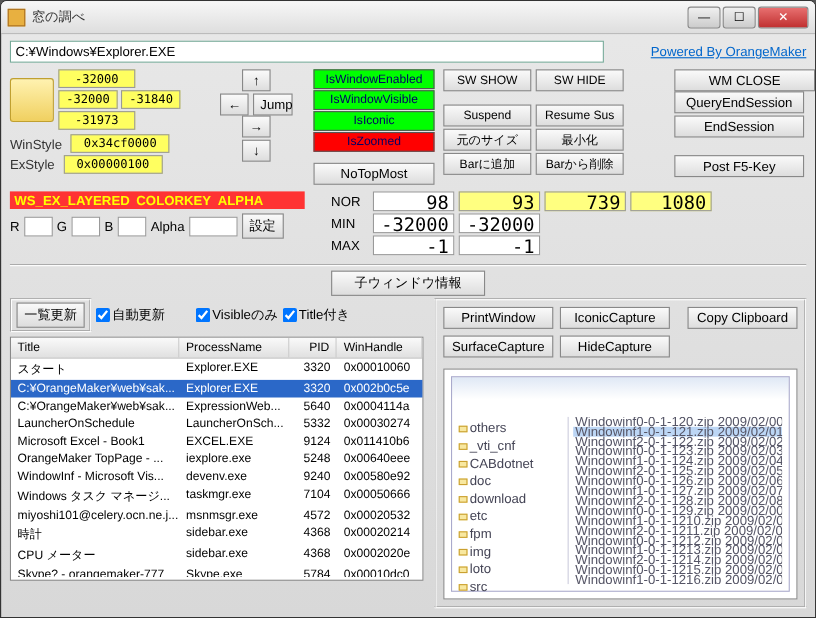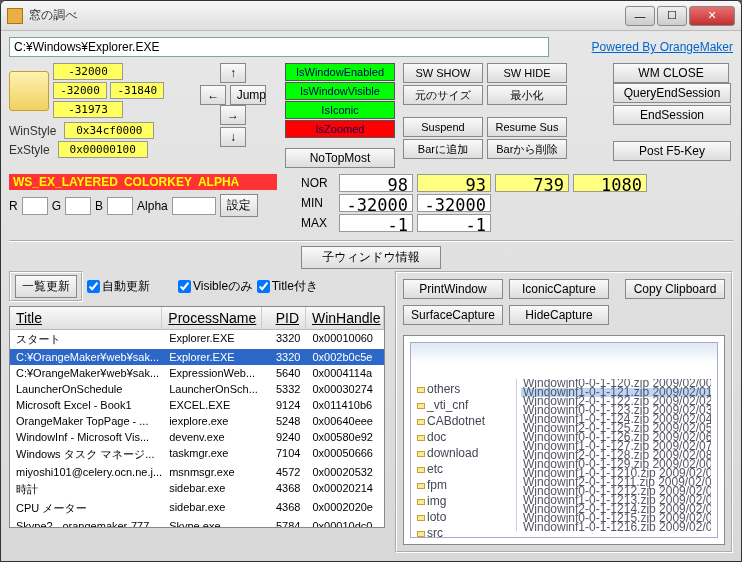--- a/index.html
+++ b/index.html
@@ -49,21 +49,21 @@
 .previewinner { position:absolute; inset:6px; border:1px solid #aac; background:linear-gradient(#dfe8f5,#fff 20px,#fff); }
 .previewlist { position:absolute; left:110px; right:6px; top:36px; bottom:6px; font-size:7px; color:#556; line-height:9px; overflow:hidden; }
 .previewlist div { white-space:nowrap; padding:0 2px; }
 .previewlist .hl { background:#bcd6f5; }
 .previewside { position:absolute; left:2px; top:36px; width:104px; bottom:6px; background:#fff; border-right:1px solid #ccd; font-size:7px; color:#445; padding:2px; }
 .previewside div { padding:1px 2px; }
 .previewside .f { background:#f8e8a0; display:inline-block; width:8px; height:6px; margin-right:2px; border:1px solid #caa030; }
 
 .listview { border: 1px solid #888; background: #fff; height: 222px; overflow: hidden; }
 .listhead { display: flex; background: linear-gradient(#fafafa,#e0e0e0); border-bottom: 1px solid #bbb; }
-.listhead div { padding: 3px 6px; border-right: 1px solid #ccc; font-size: 14px; cursor: pointer; text-decoration: underline; }
+.listhead div { padding: 3px 6px; border-right: 1px solid #ccc; font-size: 11px; cursor: pointer; }
 .listbody { overflow: auto; height: 198px; }
 .listrow { display: flex; padding: 1px 0; cursor: pointer; }
 .listrow div { padding: 1px 6px; font-size: 11px; white-space: nowrap; overflow: hidden; }
 .listrow.sel { background: #2b68c8; color: #fff; }
 .c1 { width: 154px; } .c2 { width: 100px; } .c3 { width: 44px; text-align:right; } .c4 { width: 78px; }
 
 input[type=checkbox] { vertical-align: middle; margin-right: 2px; }
 fieldset { border: 2px groove #fff; display: inline-block; padding: 2px 4px; }
 </style>
 </head>
@@ -123,36 +123,36 @@
         <div class="statusbtn green" style="margin-top:1px">IsIconic</div>
         <div class="statusbtn red" style="margin-top:1px">IsZoomed</div>
         <div style="margin-top:10px"><button class="btn" style="width:110px">NoTopMost</button></div>
       </div>
 
       <div class="midgrid" style="width:176px">
         <div class="row">
             <button class="btn">SW SHOW</button>
             <button class="btn">SW HIDE</button>
           </div>
-        <div class="row" style="margin-top:2px">
-            <button class="btn">元のサイズ</button>
-            <button class="btn">最小化</button>
-          </div>
         <div class="row" style="margin-top:12px">
             <button class="btn">Suspend</button>
             <button class="btn">Resume Sus</button>
           </div>
         <div class="row" style="margin-top:2px">
+            <button class="btn">元のサイズ</button>
+            <button class="btn">最小化</button>
+          </div>
+        <div class="row" style="margin-top:2px">
             <button class="btn">Barに追加</button>
             <button class="btn">Barから削除</button>
           </div>
       </div>
 
       <div style="margin-left:auto; width:120px">
-        <button class="btn" style="width:116px">WM CLOSE</button>
+        <button class="btn" style="width:128px">WM CLOSE</button>
         <button class="btn" style="width:118px;margin-top:0">QueryEndSession</button>
         <button class="btn" style="width:118px;margin-top:2px">EndSession</button>
         <button class="btn" style="width:118px;margin-top:16px">Post F5-Key</button>
       </div>
     </div>
 
     <div class="row" style="margin-top:6px; align-items:flex-start">
       <div style="width:268px">
         <div class="redbox"><span>WS_EX_LAYERED</span><span>COLORKEY</span><span>ALPHA</span></div>
         <div class="row rgbrow" style="margin-top:4px">

